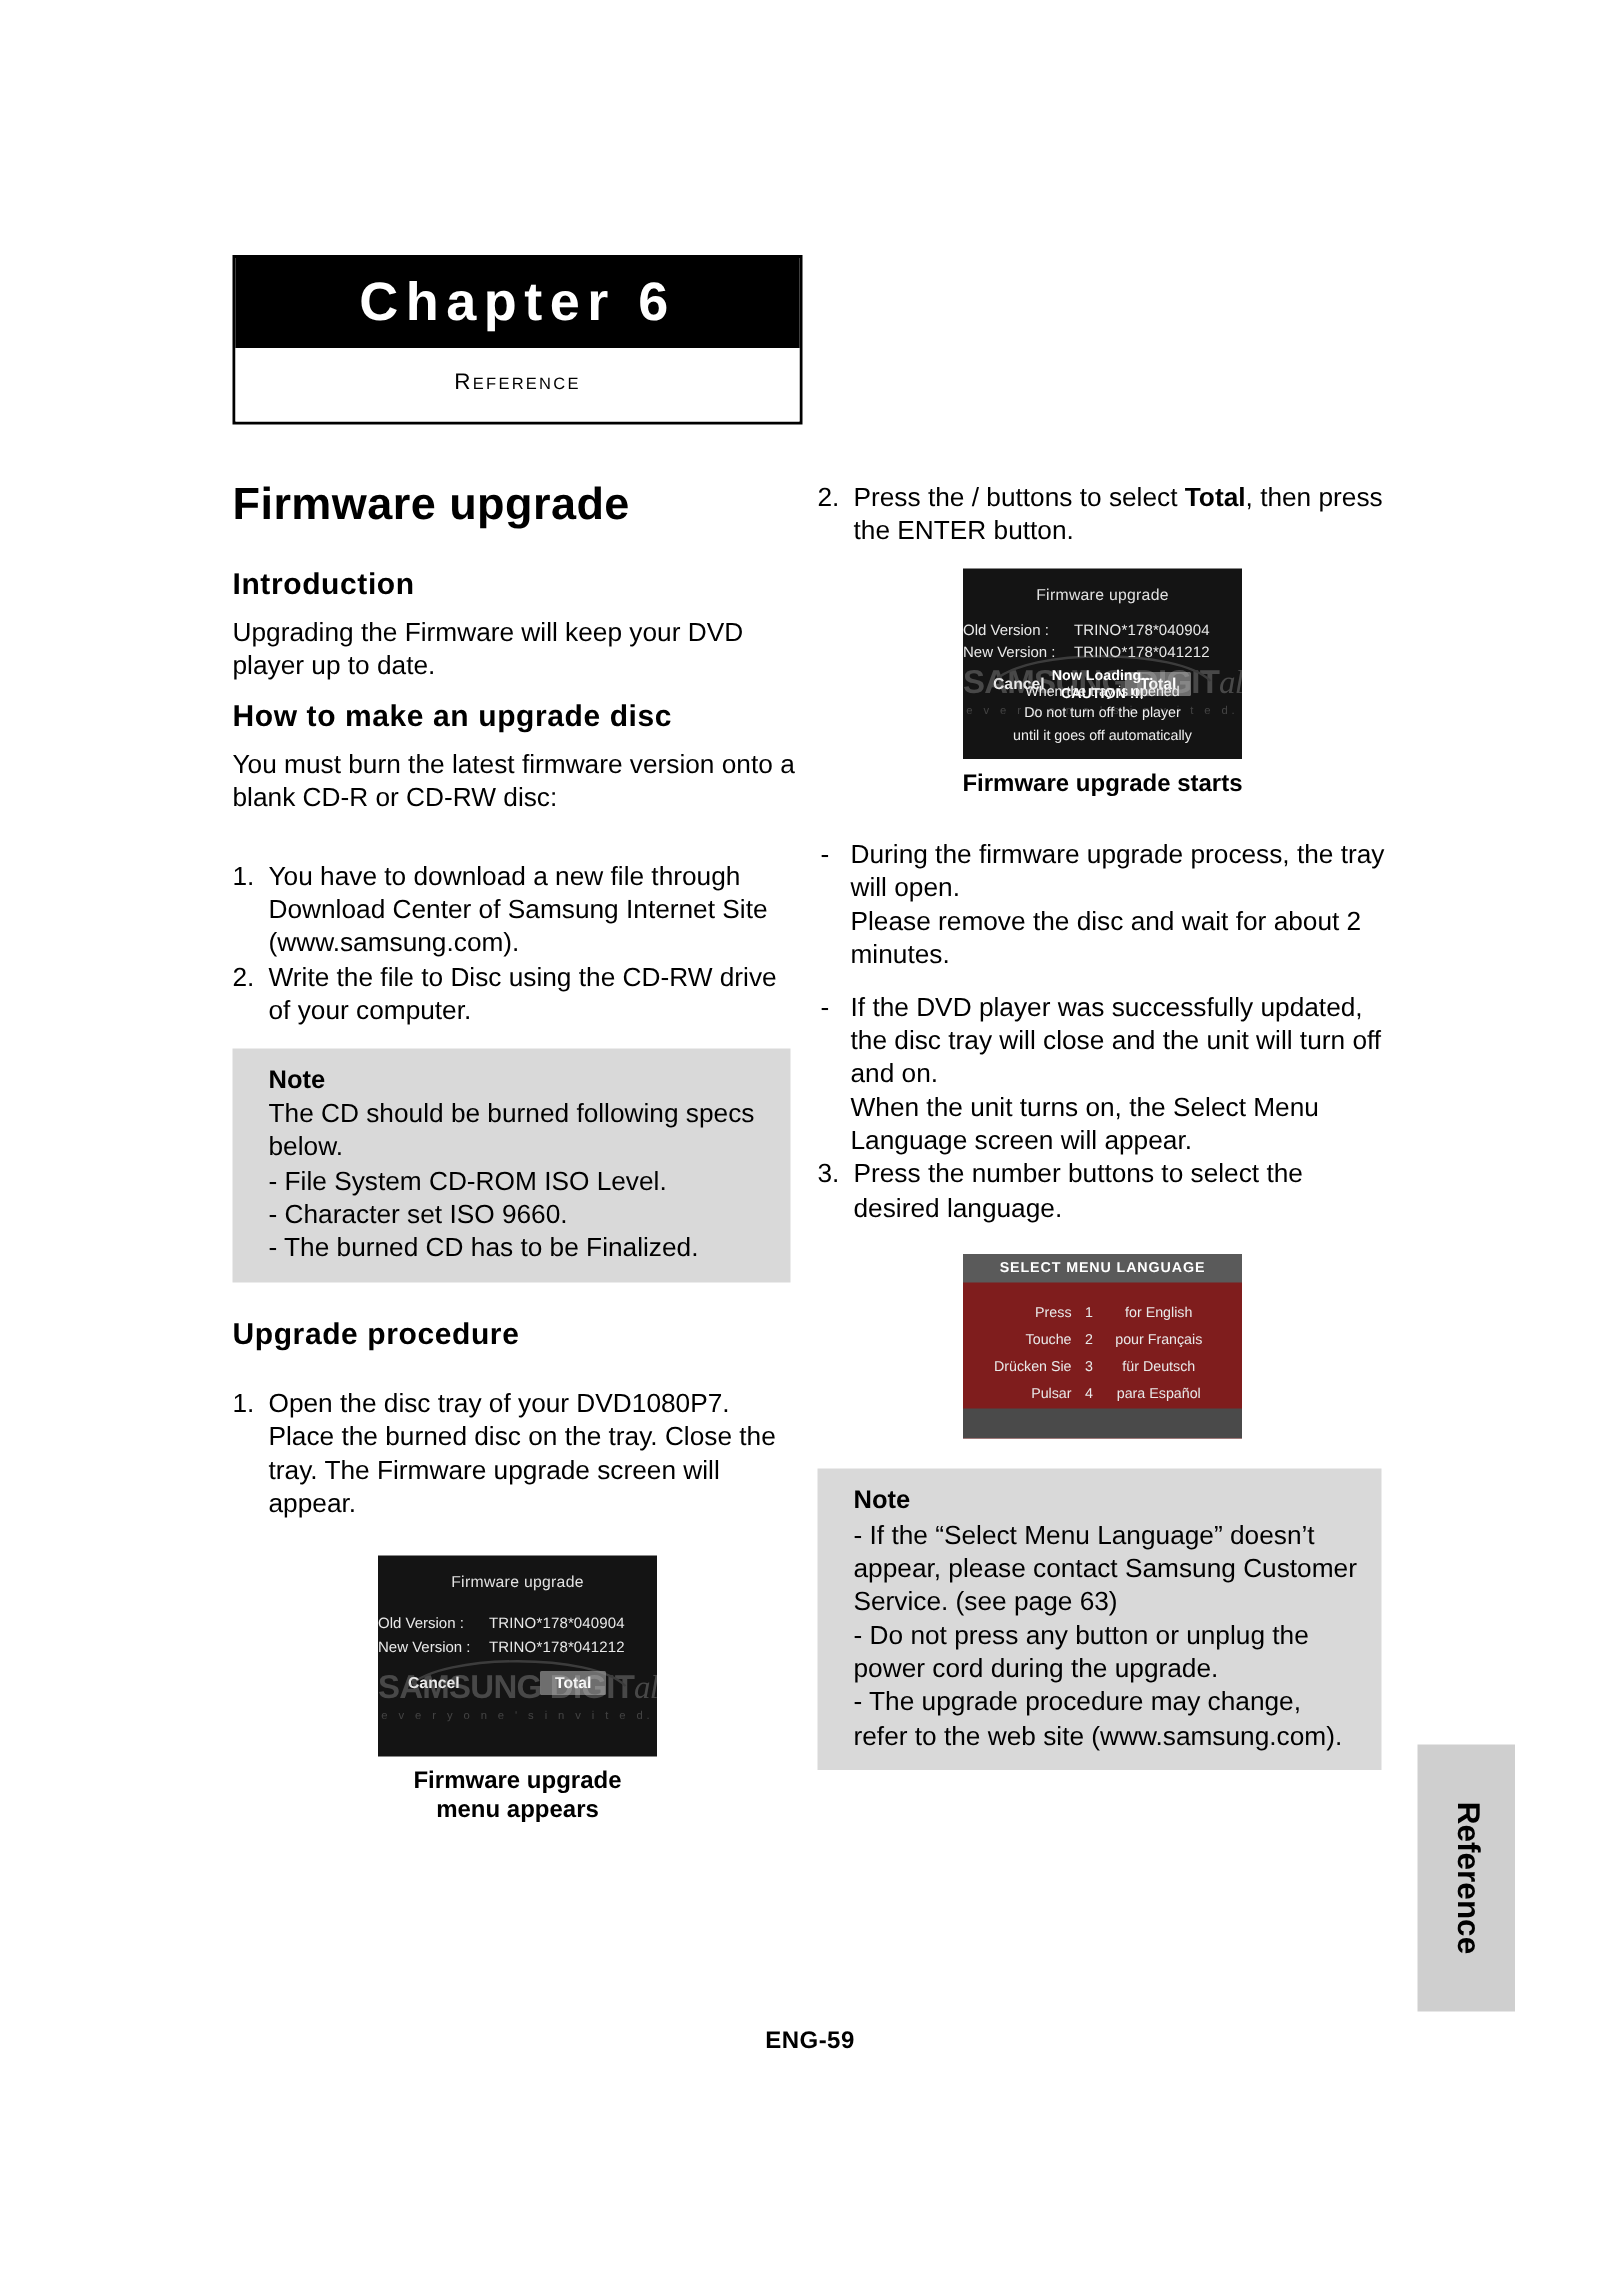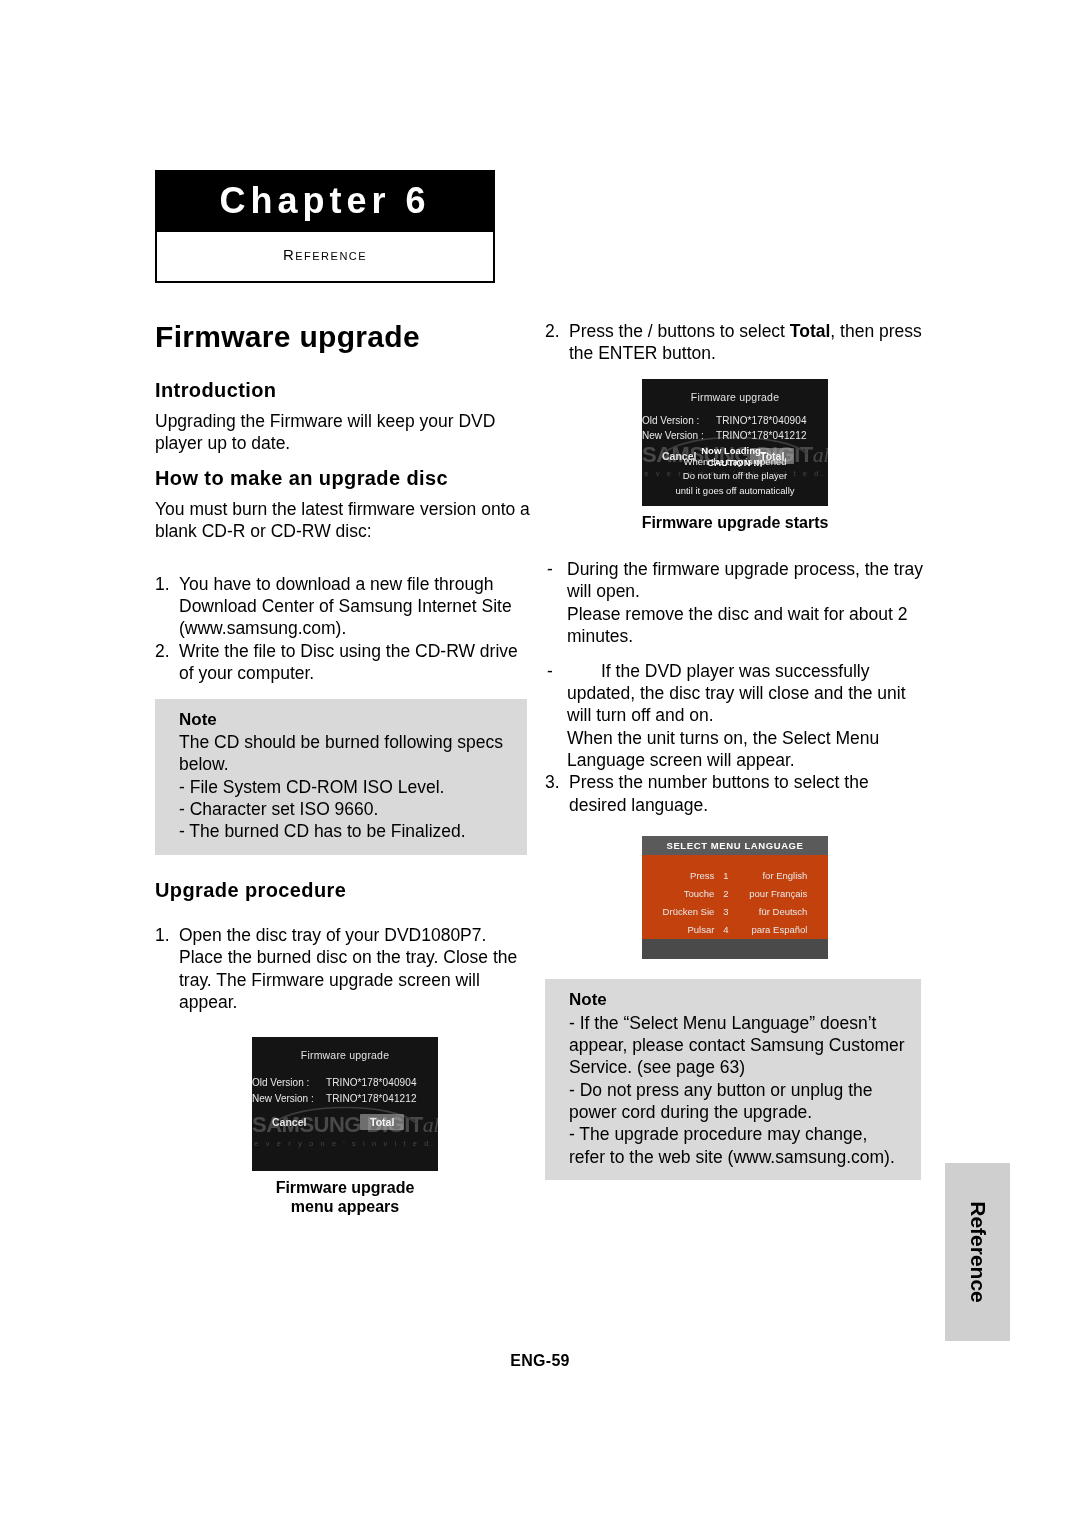--- a/index.html
+++ b/index.html
@@ -10,21 +10,21 @@
     font-family:"Liberation Sans", sans-serif;
     color:#000;
     position:relative;
     overflow:hidden;
     -webkit-font-smoothing:antialiased;
   }
   .page{position:absolute;inset:0;}
 
   
   .chapter-box{
-    position:absolute;left:155px;top:170px;width:340px;
+    position:absolute;left:155px;top:170px;width:380px;
     border:2px solid #000;
     background:#fff;
     box-sizing:border-box;
   }
   .chapter-bar{
     background:#000;color:#fff;
     text-align:center;
     font-weight:bold;
     font-size:36px;
     letter-spacing:5px;
@@ -136,33 +136,33 @@
     position:absolute;left:0;right:0;top:58%;text-align:center;
   }
   .osd .loading .l1{font-size:9.5px;font-weight:bold;color:#fff;}
   .osd .loading .l2{font-size:9.5px;font-weight:bold;color:#fff;margin-top:1px;}
   .osd .caution{
     position:absolute;left:0;right:0;bottom:8px;text-align:center;
     font-size:9.5px;line-height:1.5;color:#efefef;
   }
 
   
-  .osd-lang{background:#c2410c;}
+  .osd-lang{background:#7f1d1d;}
   .osd-lang .hdr{
     background:#5a5a5a;color:#fff;font-weight:bold;font-size:9.5px;
     text-align:center;padding:4px 0 4px 0;letter-spacing:.6px;
   }
   .osd-lang .body{padding:12px 0 0 0;}
   .osd-lang table{
     margin:0 auto;border-collapse:collapse;font-size:9.5px;
   }
   .osd-lang td{padding:2px 0;line-height:1.45;color:#e8e8e8;}
   .osd-lang td.a{text-align:right;padding-right:9px;}
   .osd-lang td.b{text-align:center;padding-right:9px;}
-  .osd-lang td.c{text-align:right;}
+  .osd-lang td.c{text-align:center;}
   .osd-lang .footbar{
     position:absolute;left:0;right:0;bottom:0;height:20px;background:#4a4a4a;
   }
 
   .cap{
     text-align:center;font-weight:bold;font-size:16px;line-height:1.2;
     margin-top:7px;
   }
 
   
@@ -310,21 +310,21 @@
     </div>
 
     <ul class="dash" style="margin-top:26px;">
       <li style="margin-bottom:12px;">
         <span class="mk">-</span>
         <span style="white-space:pre-line;">During the firmware upgrade process, the tray will open.
 Please remove the disc and wait for about 2 minutes.</span>
       </li>
       <li>
         <span class="mk">-</span>
-        <span style="white-space:pre-line;margin-left:34px;">If the DVD player was successfully updated, the disc tray will close and the unit will turn off and on.
+        <span style="white-space:pre-line;">If the DVD player was successfully updated, the disc tray will close and the unit will turn off and on.
 When the unit turns on, the Select Menu Language screen will appear.</span>
       </li>
     </ul>
 
     <ol class="num">
       <li>
         <span class="mk">3.</span>
         <span>Press the number buttons to select the desired language.</span>
       </li>
     </ol>

